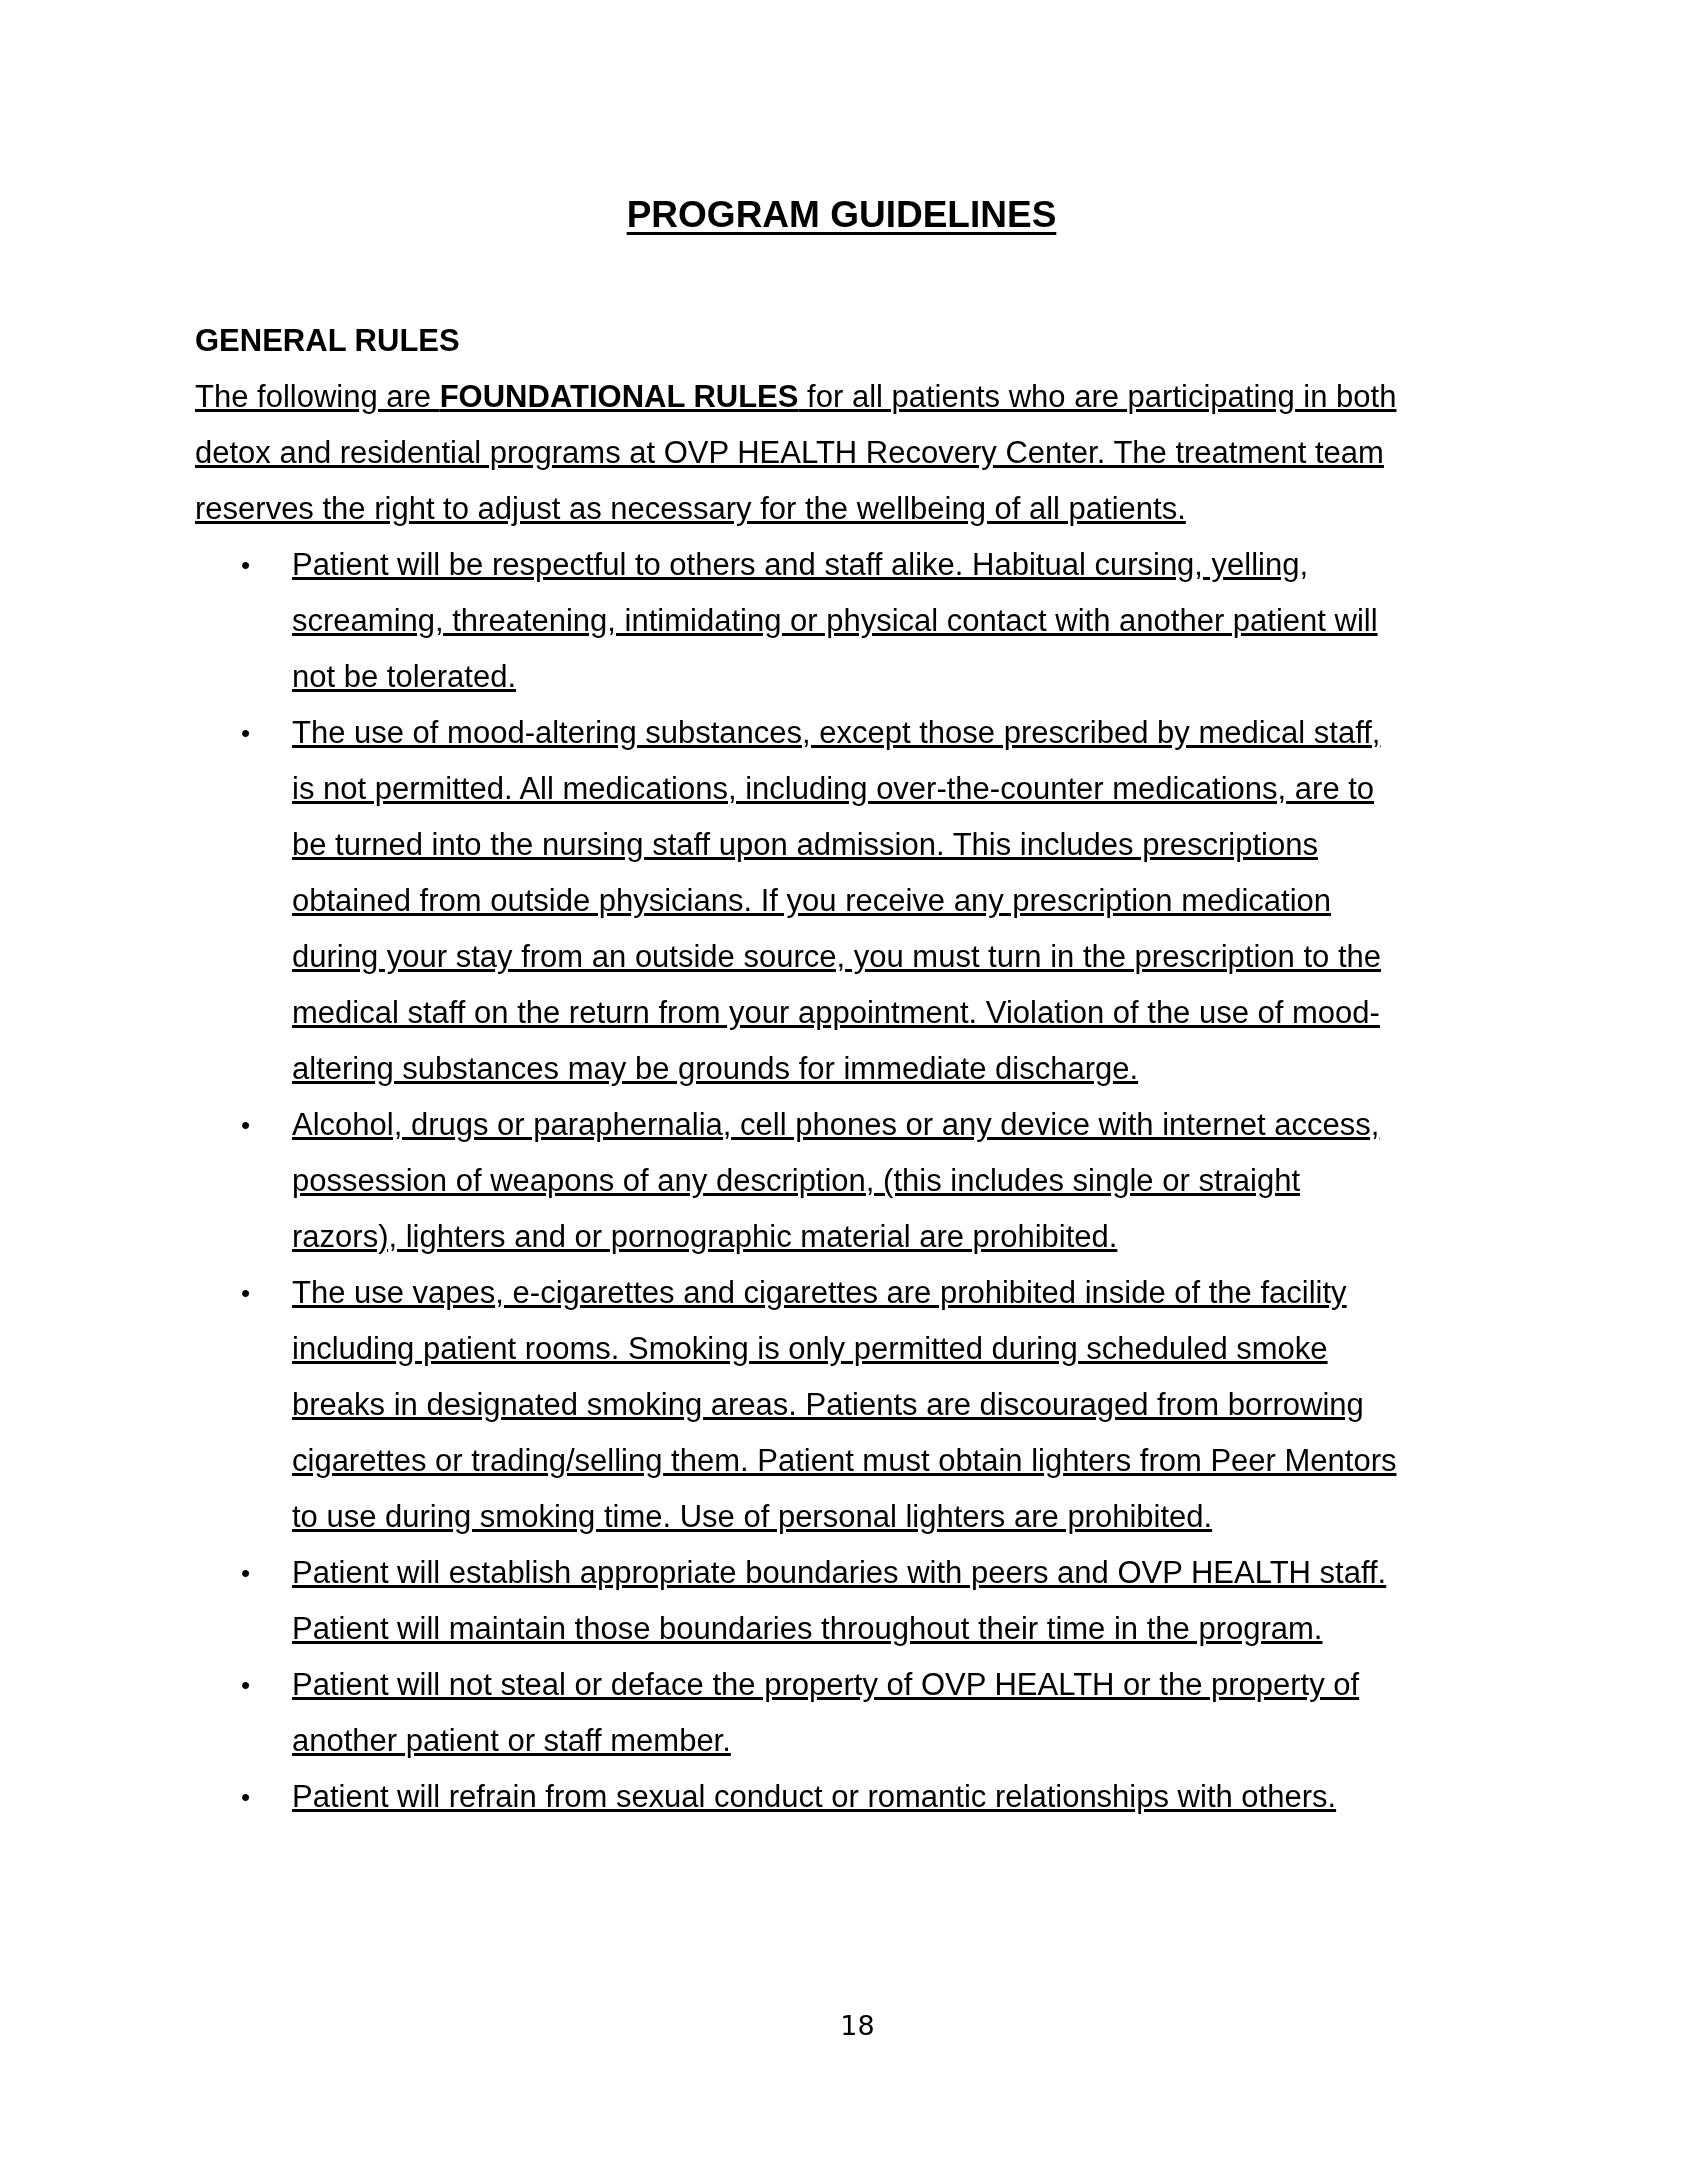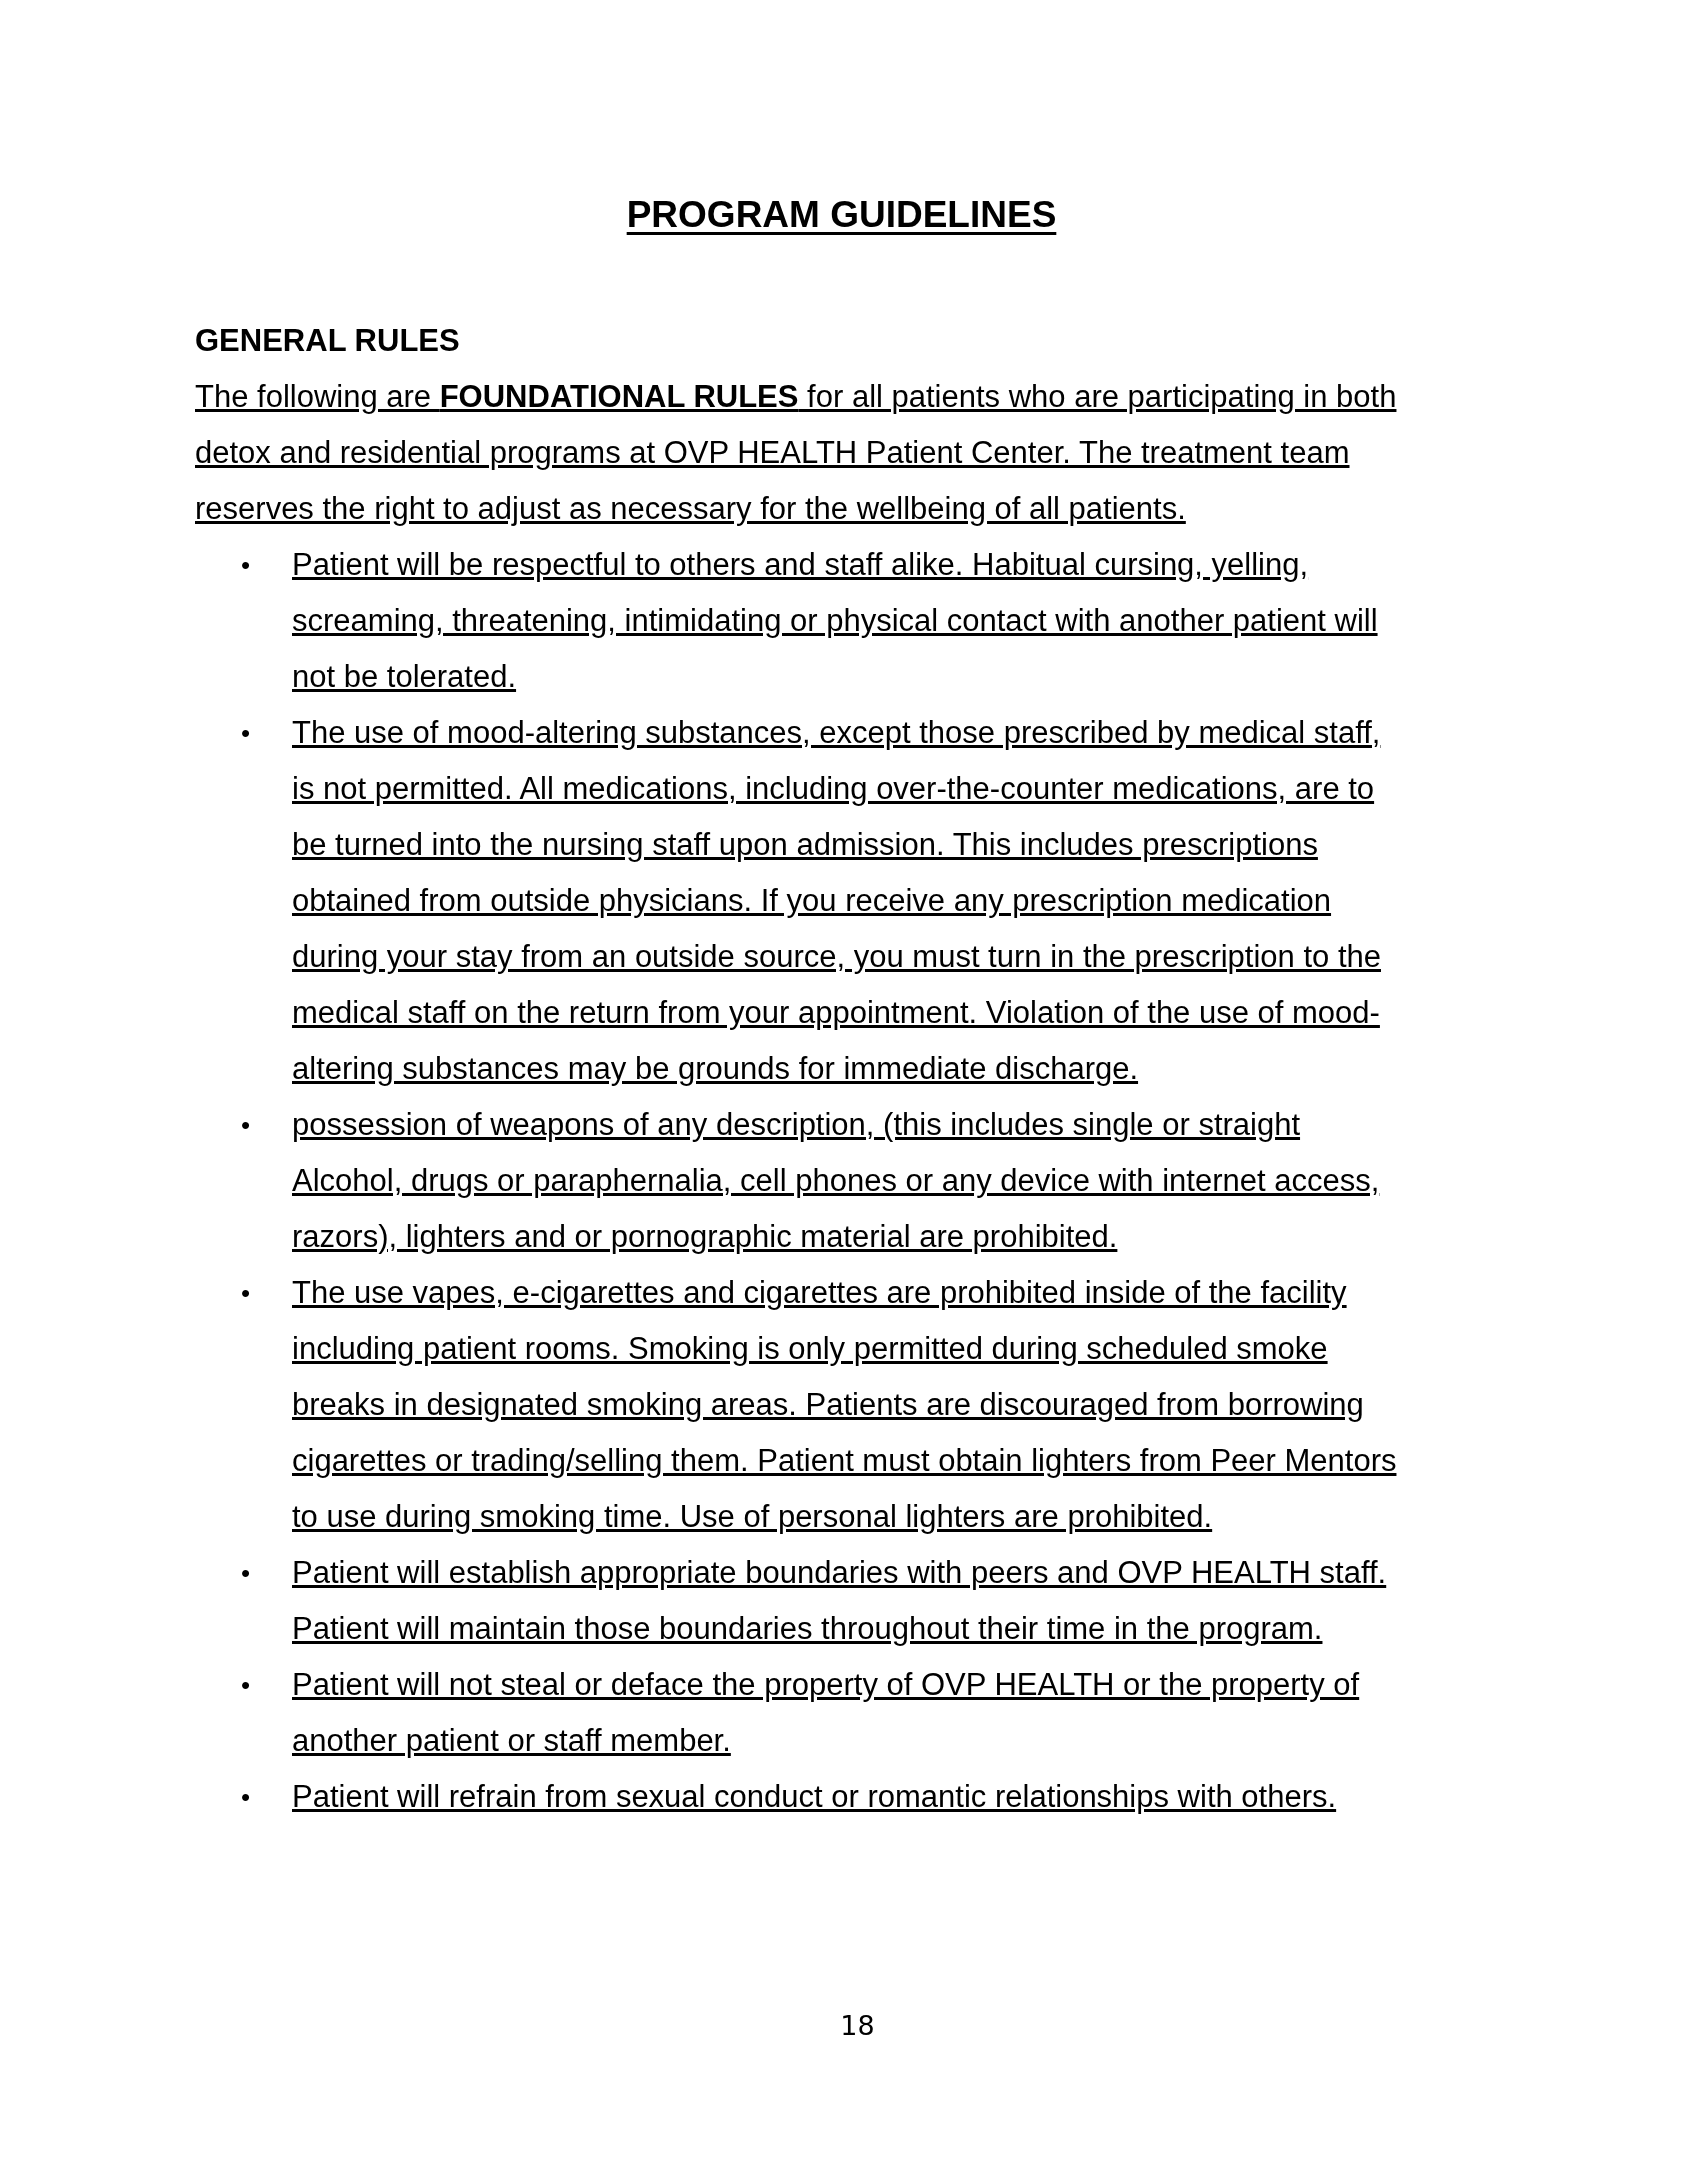--- a/index.html
+++ b/index.html
@@ -86,21 +86,21 @@
 <div class="page">
   <div class="title">
     <span>PROGRAM GUIDELINES</span>
   </div>
 
   <div class="content">
     <p class="section-heading">GENERAL RULES</p>
 
     <p class="intro">
       <span class="line"><span>The following are </span><b>FOUNDATIONAL RULES</b><span> for all patients who are participating in both</span></span>
-      <span class="line">detox and residential programs at OVP HEALTH Patient Center.  The treatment team</span>
+      <span class="line">detox and residential programs at OVP HEALTH Recovery Center.  The treatment team</span>
       <span class="line">reserves the right to adjust as necessary for the wellbeing of all patients.</span>
     </p>
 
     <ul class="rules" id="rules-list">
         <li>
           <span class="bullet">•</span>
           <span class="line">Patient will be respectful to others and staff alike. Habitual cursing, yelling,</span>
           <span class="line">screaming, threatening, intimidating or physical contact with another patient will</span>
           <span class="line">not be tolerated.</span>
         </li>
@@ -109,22 +109,22 @@
           <span class="line">The use of mood-altering substances, except those prescribed by medical staff,</span>
           <span class="line">is not permitted. All medications, including over-the-counter medications, are to</span>
           <span class="line">be turned into the nursing staff upon admission. This includes prescriptions</span>
           <span class="line">obtained from outside physicians. If you receive any prescription medication</span>
           <span class="line">during your stay from an outside source, you must turn in the prescription to the</span>
           <span class="line">medical staff on the return from your appointment. Violation of the use of mood-</span>
           <span class="line">altering substances may be grounds for immediate discharge.</span>
         </li>
         <li>
           <span class="bullet">•</span>
+          <span class="line">Alcohol, drugs or paraphernalia, cell phones or any device with internet access,</span>
           <span class="line">possession of weapons of any description, (this includes single or straight</span>
-          <span class="line">Alcohol, drugs or paraphernalia, cell phones or any device with internet access,</span>
           <span class="line">razors), lighters and or pornographic material are prohibited.</span>
         </li>
         <li>
           <span class="bullet">•</span>
           <span class="line">The use vapes, e-cigarettes and cigarettes are prohibited inside of the facility</span>
           <span class="line">including patient rooms. Smoking is only permitted during scheduled smoke</span>
           <span class="line">breaks in designated smoking areas.  Patients are discouraged from borrowing</span>
           <span class="line">cigarettes or trading/selling them. Patient must obtain lighters from Peer Mentors</span>
           <span class="line">to use during smoking time. Use of personal lighters are prohibited.</span>
         </li>

